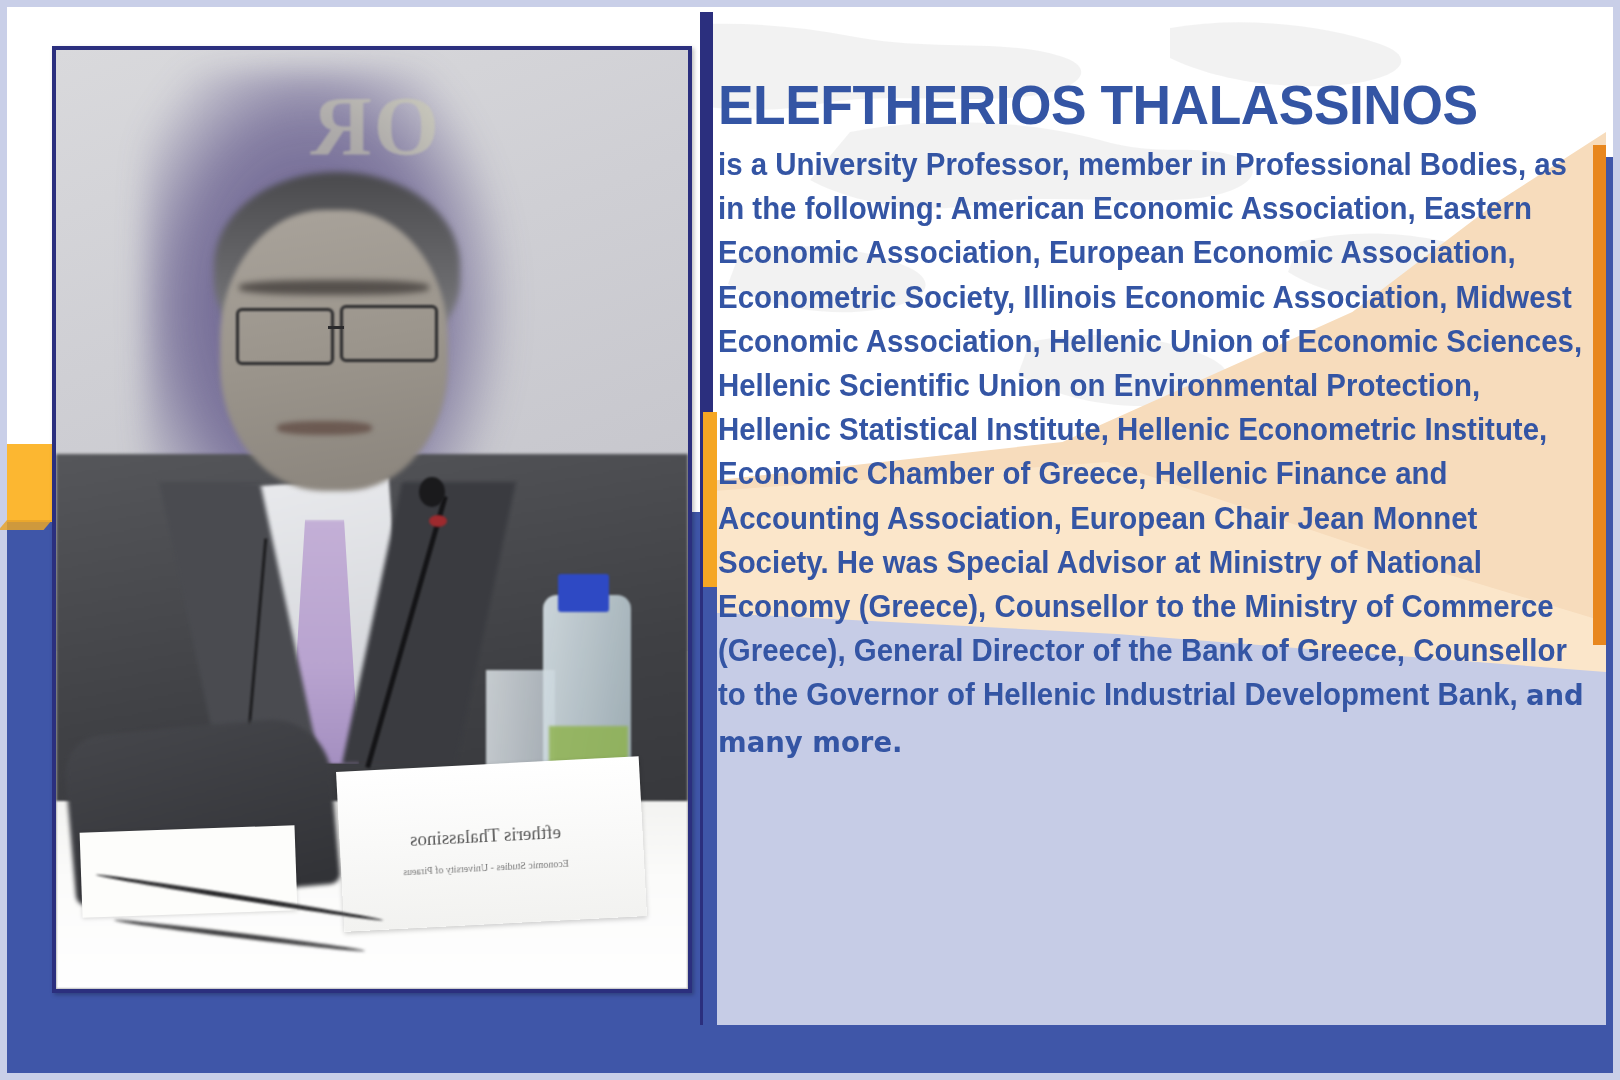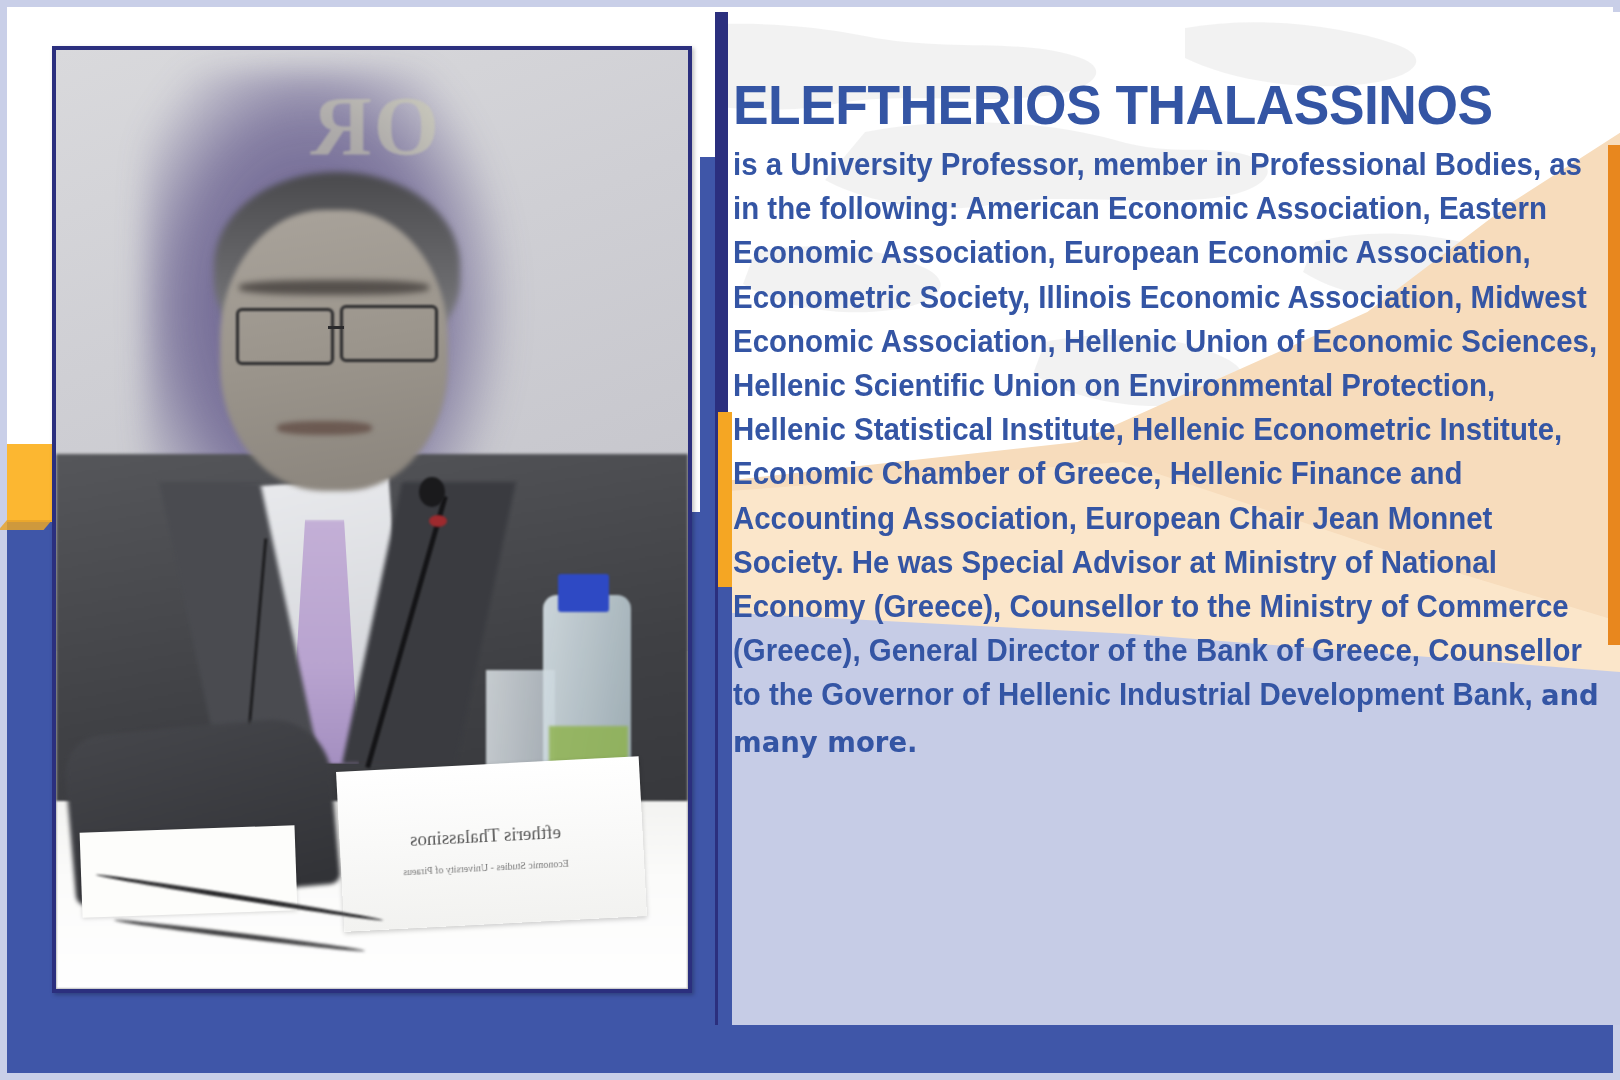--- a/index.html
+++ b/index.html
@@ -112,21 +112,21 @@
     background:#2a2a2c;border-radius:50%;transform:rotate(9deg);filter:blur(1.2px);}
   .ph-cable2{position:absolute;left:9%;top:94%;width:40%;height:5px;
     background:#3a3a3c;border-radius:50%;transform:rotate(7deg);filter:blur(1.4px);}
   .ph-arm{position:absolute;left:2%;top:72%;width:42%;height:18%;
     background:linear-gradient(170deg,#45464b 0%,#313236 100%);
     border-radius:40px 60px 10px 10px;transform:rotate(-5deg);filter:blur(2px);}
 
   
   .text-panel{
     position:absolute;left:700px;top:12px;width:906px;height:1013px;
-    overflow:hidden;background:#fdba74;margin-left:15px;
+    overflow:hidden;background:#fdba74;
   }
   .tp-white{position:absolute;left:0;top:0;width:100%;height:100%;background:#ffffff;}
   
   .tp-peach{
     position:absolute;left:0;top:0;width:100%;height:660px;
     background:#f7dcbc;
     clip-path:polygon(100% 120px, 100% 660px, 0 660px, 0 470px, 40% 430px, 72% 300px, 88% 190px);
   }
   .tp-peach2{
     position:absolute;left:0;top:150px;width:100%;height:510px;

